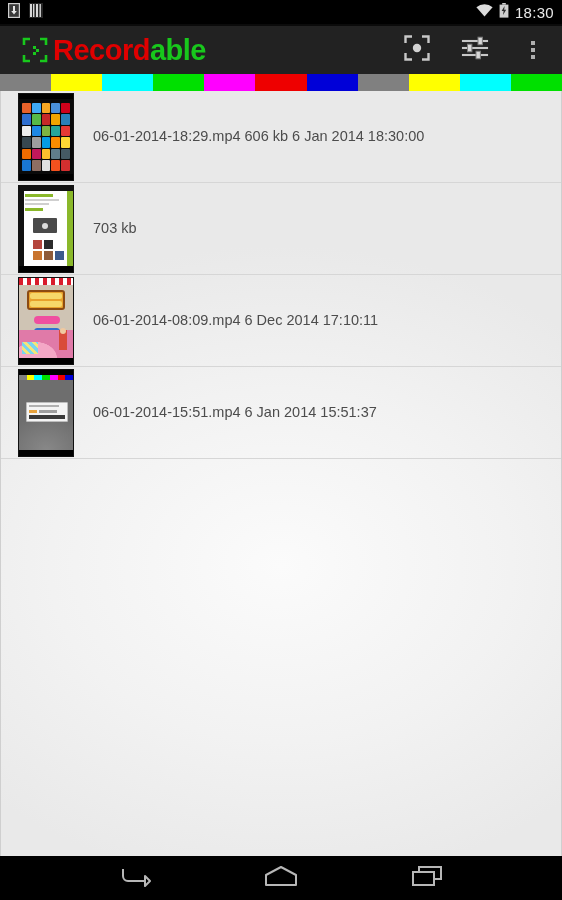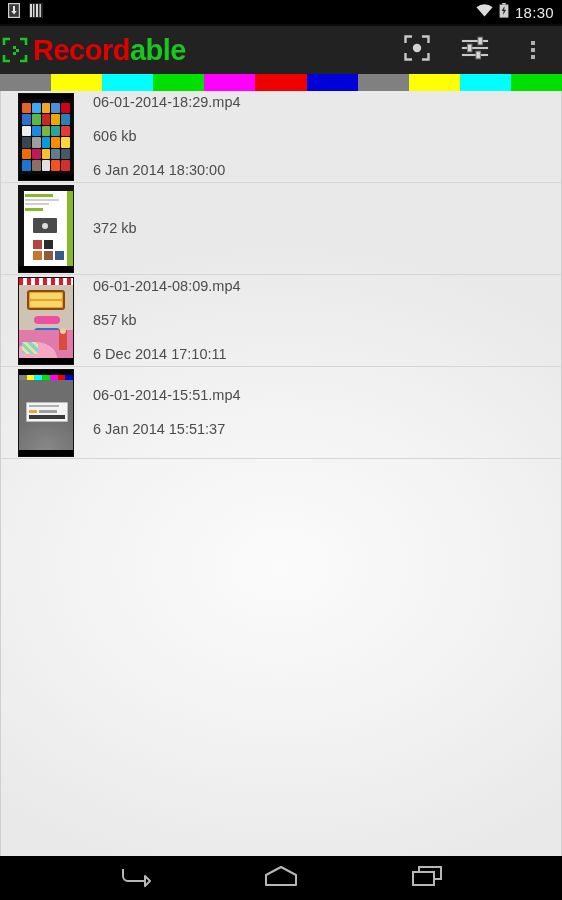--- a/index.html
+++ b/index.html
@@ -22,21 +22,21 @@
   .clock{ color:#e8e8e8; font-size:15px; letter-spacing:.3px; line-height:1; }
   #status-underline{
     position:absolute; left:0; top:24px; width:562px; height:2px; background:#0b0b0b;
   }
 
   
   #action-bar{
     position:absolute; left:0; top:26px; width:562px; height:48px;
     background:#222222; display:flex; align-items:center;
   }
-  #brand{ display:flex; align-items:center; padding-left:2px; }
+  #brand{ display:flex; align-items:center; padding-left:22px; }
   #logo-mark{ width:26px; height:26px; position:relative; margin-right:5px; }
   #brand-text{
     font-size:29px; font-weight:bold; line-height:1; letter-spacing:-0.5px;
     white-space:nowrap;
   }
   #brand-text .p1{ color:#e00000; }
   #brand-text .p2{ color:#18c81c; }
 
   #action-icons{ margin-left:auto; display:flex; align-items:center; }
   .action-btn{
@@ -67,21 +67,21 @@
   .row{
     position:relative; height:92px; display:flex; align-items:center;
     border-bottom:1px solid #d6d6d6;
     cursor:pointer;
   }
   .thumb-wrap{
     width:56px; height:88px; margin-left:17px; flex:none;
     background:#000; position:relative; overflow:hidden;
     border:1px solid #111;
   }
-  .meta{ margin-left:19px; display:flex; flex-direction:column; justify-content:center; gap:17px; }
+  .meta{ margin-left:19px; display:flex; flex-direction:row; justify-content:center; gap:4px; }
   .meta div{ font-size:14.5px; color:#4c4c4c; line-height:1.16; white-space:nowrap; }
 
   
   .scr{ position:absolute; inset:0; }
   .tb{ position:absolute; left:0; right:0; height:5px; background:#000; top:0; }
   .nb{ position:absolute; left:0; right:0; bottom:0; height:6px; background:#000; }
   .grid5{
     position:absolute; left:3px; right:3px; top:9px; bottom:9px;
     display:grid; grid-template-columns:repeat(5,1fr); grid-template-rows:repeat(6,1fr);
     gap:1px;
@@ -272,21 +272,21 @@
         <div style="position:absolute;left:23px;top:37px;width:6px;height:6px;background:#dcdcdc;border-radius:50%"></div>
         <div style="position:absolute;left:14px;top:54px;width:9px;height:9px;background:#b5453c"></div>
         <div style="position:absolute;left:25px;top:54px;width:9px;height:9px;background:#2b2b2b"></div>
         <div style="position:absolute;left:14px;top:65px;width:9px;height:9px;background:#c9742e"></div>
         <div style="position:absolute;left:25px;top:65px;width:9px;height:9px;background:#8e5b3a"></div>
         <div style="position:absolute;left:36px;top:65px;width:9px;height:9px;background:#3b5a8c"></div>
         <div class="nb"></div>
       </div>
     </div>
     <div class="meta">
-      <div>372 kb</div>
+      <div>703 kb</div>
     </div>
   </div>
 
   <div class="row">
     <div class="thumb-wrap">
       <div class="scr" style="background:#cfc4b4;">
         <div style="position:absolute;left:0;right:0;top:0;height:7px;background:
           repeating-linear-gradient(90deg,#d91b2b 0 4px,#ffffff 4px 8px)"></div>
         <div style="position:absolute;left:8px;top:12px;width:38px;height:20px;background:#e8a12c;border-radius:3px;border:2px solid #8c4a12"></div>
         <div style="position:absolute;left:11px;top:15px;width:32px;height:6px;background:#f6d76a;border-radius:2px"></div>
@@ -297,21 +297,20 @@
           radial-gradient(ellipse at 30% 100%, #f4a7c6 0 40%, #e07aa8 41% 100%)"></div>
         <div style="position:absolute;left:3px;bottom:10px;width:16px;height:12px;background:
           repeating-linear-gradient(45deg,#7ad4f0 0 3px,#f3e47a 3px 6px)"></div>
         <div style="position:absolute;left:40px;bottom:14px;width:8px;height:20px;background:#d94b3a"></div>
         <div style="position:absolute;left:41px;bottom:30px;width:6px;height:6px;background:#f0c9a0;border-radius:50%"></div>
         <div class="nb"></div>
       </div>
     </div>
     <div class="meta">
       <div>06-01-2014-08:09.mp4</div>
-      <div>857 kb</div>
       <div>6 Dec 2014 17:10:11</div>
     </div>
   </div>
 
   <div class="row">
 
     <div class="thumb-wrap">
       <div class="scr" style="background:#6e6e6e;">
         <div class="tb"></div>
         <div style="position:absolute;left:0;right:0;top:5px;height:5px;display:flex">

